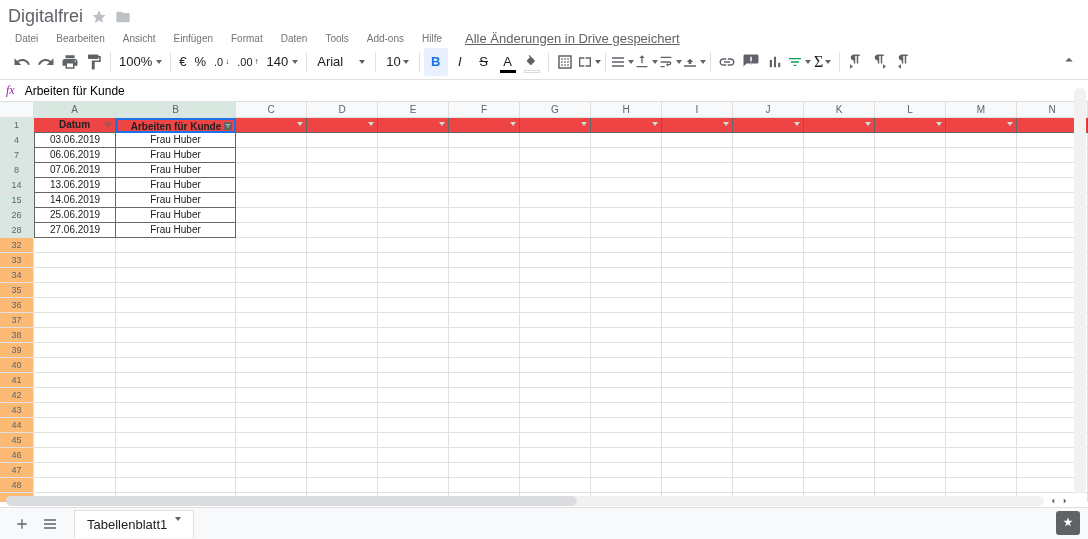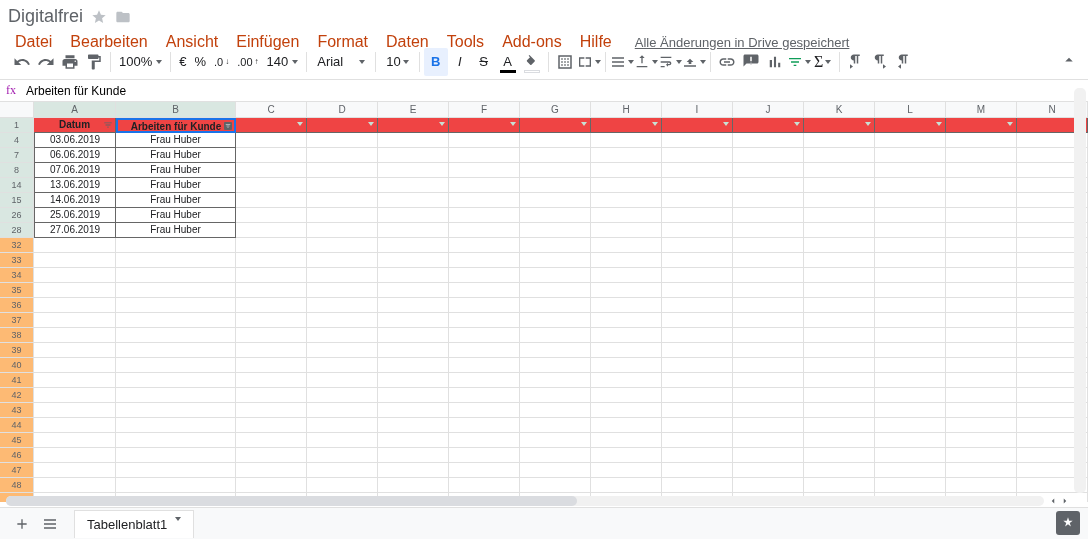--- a/index.html
+++ b/index.html
@@ -7,21 +7,21 @@
 
   
   .header { display: flex; align-items: flex-start; padding: 6px 8px 0 8px; height: 44px; flex-direction: column; }
   .logo { width: 32px; height: 38px; background: #0f9d58; border-radius: 2px; margin-right: 10px; position: relative; }
   .logo::after { content: ""; position: absolute; left: 6px; right: 6px; top: 10px; bottom: 10px; background: repeating-linear-gradient(#fff 0, #fff 2px, #0f9d58 2px, #0f9d58 4px); }
   .title-area { flex: 1; }
   .title-row { display: flex; align-items: center; gap: 8px; margin-bottom: 2px; }
   .doc-title { font-size: 18px; color: #5f6368; font-weight: 400; }
   .star-icon, .folder-icon { width: 16px; height: 16px; fill: #bdc1c6; cursor: pointer; }
   .menu-row { display: flex; gap: 4px; align-items: center; }
-  .menu-item { padding: 4px 7px; font-size: 16px; color: #c2410c; cursor: pointer; border-radius: 3px; }
+  .menu-item { padding: 4px 7px; font-size: 10px; color: #737373; cursor: pointer; border-radius: 3px; }
   .drive-status { margin-left: 12px; font-size: 13px; color: #5f6368; text-decoration: underline; cursor: pointer; }
   .header-right { display: flex; align-items: center; gap: 12px; padding-right: 8px; }
   .comment-icon { width: 22px; height: 22px; fill: #5f6368; cursor: pointer; }
   .share-btn { background: #0f9d58; color: #fff; border: none; padding: 7px 14px; border-radius: 4px; font-size: 13px; font-weight: 500; cursor: pointer; display: flex; align-items: center; gap: 6px; }
   .share-btn svg { width: 14px; height: 14px; fill: #fff; }
 
   
   .toolbar { display: flex; align-items: center; height: 36px; border-bottom: 1px solid #e0e0e0; padding: 0 10px; gap: 0; position: relative; }
   .tb-btn { width: 24px; height: 28px; display: flex; align-items: center; justify-content: center; cursor: pointer; border-radius: 2px; }
   .tb-btn svg { width: 18px; height: 18px; fill: #5f6368; }
@@ -32,21 +32,21 @@
   .font-select { min-width: 60px; font-size: 13px; display: flex; align-items: center; justify-content: space-between; padding: 0 6px; cursor: pointer; }
   .size-select { min-width: 30px; font-size: 13px; display: flex; align-items: center; justify-content: space-between; padding: 0 6px; cursor: pointer; }
   .bold-active { font-weight: bold; color: #1a73e8; background: #e8f0fe; border-radius: 2px; }
   .text-color-btn { position: relative; }
   .text-color-underline { position: absolute; bottom: 3px; left: 4px; right: 4px; height: 3px; background: #000; }
   .fill-color-underline { position: absolute; bottom: 3px; left: 4px; right: 4px; height: 3px; background: #fff; border: 1px solid #dadce0; }
   .toolbar-collapse { position: absolute; right: 10px; cursor: pointer; }
 
   
   .formula-bar { display: flex; align-items: center; height: 22px; border-bottom: 1px solid #e0e0e0; padding: 0 6px; font-size: 12px; }
-  .fx-label { color: #a21caf; margin-right: 10px; font-family: serif; }
+  .fx-label { font-style: italic; color: #a21caf; margin-right: 10px; font-family: serif; }
   .formula-input { flex: 1; border: none; outline: none; font-size: 12px; }
 
   
   .grid-area { position: relative; height: 400px; overflow: hidden; }
   .col-headers { display: flex; height: 16px; background: #f8f9fa; border-bottom: 1px solid #e0e0e0; }
   .corner { width: 34px; border-right: 1px solid #e0e0e0; background: #f8f9fa; }
   .col-header { border-right: 1px solid #e0e0e0; text-align: center; font-size: 10px; color: #5f6368; line-height: 16px; position: relative; }
   .col-a { width: 82px; background: #d9e7e1; }
   .col-b { width: 120px; background: #d9e7e1; }
   .col-reg { width: 71px; }

